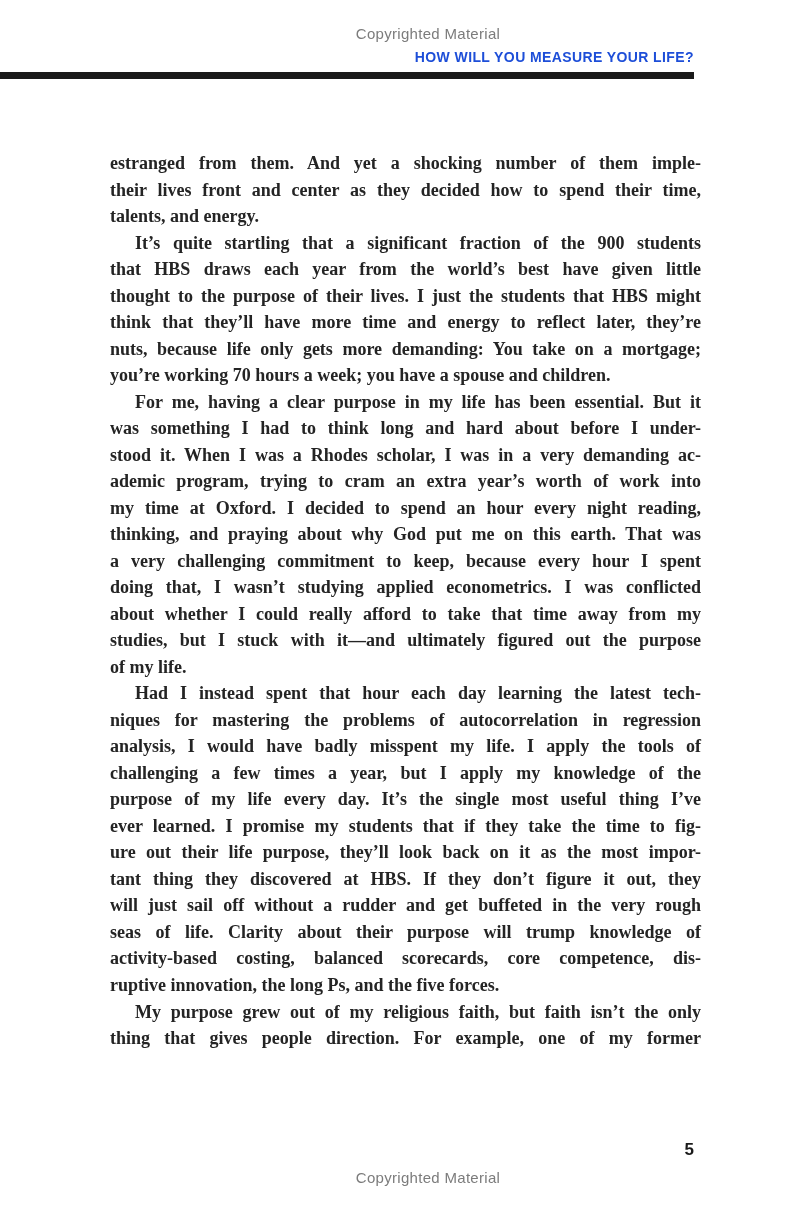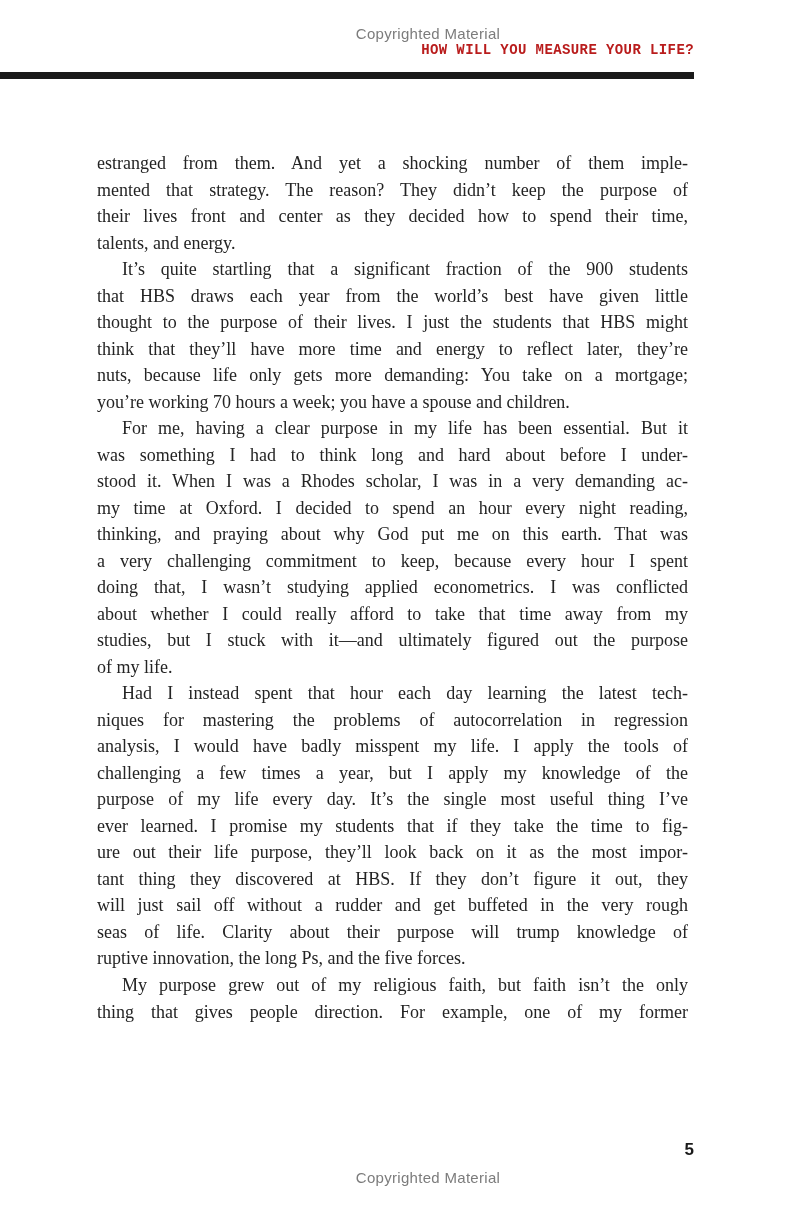--- a/index.html
+++ b/index.html
@@ -14,34 +14,34 @@
     position: absolute; left: 0; width: 800px;
     text-align: center;
     font-family: "Liberation Sans", sans-serif;
     font-size: 15px; letter-spacing: 0.3px;
     color: #7c7c7c;
     margin-left: 28px;
   }
   .copyright.top { top: 25px; }
   .copyright.bottom { top: 1169px; }
   .running-header {
-    position: absolute; top: 42px; left: 0; width: 694px;
+    position: absolute; top: 49px; left: 0; width: 694px;
     text-align: right;
-    font-family: Liberation Mono, monospace;
+    font-family: Liberation Sans, sans-serif;
     font-weight: bold; font-size: 14px; letter-spacing: 0.4px;
-    color: #b91c1c;
+    color: #1d4ed8;
   }
   .header-rule {
     position: absolute; top: 72px; left: 0;
     width: 694px; height: 7px;
     background: #1a1a1a;
   }
   .body-text {
-    position: absolute; left: 97px; top: 150px; width: 591px;
-    font-size: 18px; color: #242424;
+    position: absolute; left: 110px; top: 150px; width: 591px;
+    font-size: 18px; color: #242424; font-weight: bold;
   }
   .line {
     height: 26.53px; line-height: 26.53px;
     text-align: justify;
     text-align-last: justify;
     white-space: normal;
   }
   .line.indent { padding-left: 25px; }
   .line.para-end { text-align-last: left; }
   .page-number {
@@ -58,58 +58,59 @@
 <div class="copyright top">Copyrighted Material</div>
 
 <div class="running-header">HOW WILL YOU MEASURE YOUR LIFE?</div>
 
 <div class="header-rule"></div>
 
 <div class="body-text">
 
   <div class="para">
     <div class="line">estranged from them. And yet a shocking number of them imple-</div>
-    <div class="line">mented that strategy. The reason? They didn’t keep the purpose of</div>
     <div class="line">their lives front and center as they decided how to spend their time,</div>
     <div class="line para-end">talents, and energy.</div>
   </div>
 
   <div class="para">
     <div class="line indent">It’s quite startling that a significant fraction of the 900 students</div>
     <div class="line">that HBS draws each year from the world’s best have given little</div>
     <div class="line">thought to the purpose of their lives. I just the students that HBS might</div>
     <div class="line">think that they’ll have more time and energy to reflect later, they’re</div>
     <div class="line">nuts, because life only gets more demanding: You take on a mortgage;</div>
     <div class="line para-end">you’re working 70 hours a week; you have a spouse and children.</div>
   </div>
 
   <div class="para">
     <div class="line indent">For me, having a clear purpose in my life has been essential. But it</div>
     <div class="line">was something I had to think long and hard about before I under-</div>
     <div class="line">stood it. When I was a Rhodes scholar, I was in a very demanding ac-</div>
+    <div class="line">ademic program, trying to cram an extra year’s worth of work into</div>
     <div class="line">my time at Oxford. I decided to spend an hour every night reading,</div>
     <div class="line">thinking, and praying about why God put me on this earth. That was</div>
     <div class="line">a very challenging commitment to keep, because every hour I spent</div>
     <div class="line">doing that, I wasn’t studying applied econometrics. I was conflicted</div>
     <div class="line">about whether I could really afford to take that time away from my</div>
     <div class="line">studies, but I stuck with it—and ultimately figured out the purpose</div>
     <div class="line para-end">of my life.</div>
   </div>
 
   <div class="para">
     <div class="line indent">Had I instead spent that hour each day learning the latest tech-</div>
     <div class="line">niques for mastering the problems of autocorrelation in regression</div>
     <div class="line">analysis, I would have badly misspent my life. I apply the tools of</div>
     <div class="line">challenging a few times a year, but I apply my knowledge of the</div>
     <div class="line">purpose of my life every day. It’s the single most useful thing I’ve</div>
     <div class="line">ever learned. I promise my students that if they take the time to fig-</div>
     <div class="line">ure out their life purpose, they’ll look back on it as the most impor-</div>
     <div class="line">tant thing they discovered at HBS. If they don’t figure it out, they</div>
     <div class="line">will just sail off without a rudder and get buffeted in the very rough</div>
     <div class="line">seas of life. Clarity about their purpose will trump knowledge of</div>
+    <div class="line">activity-based costing, balanced scorecards, core competence, dis-</div>
     <div class="line para-end">ruptive innovation, the long Ps, and the five forces.</div>
   </div>
 
   <div class="para">
     <div class="line indent">My purpose grew out of my religious faith, but faith isn’t the only</div>
     <div class="line">thing that gives people direction. For example, one of my former</div>
   </div>
 
 </div>
 

